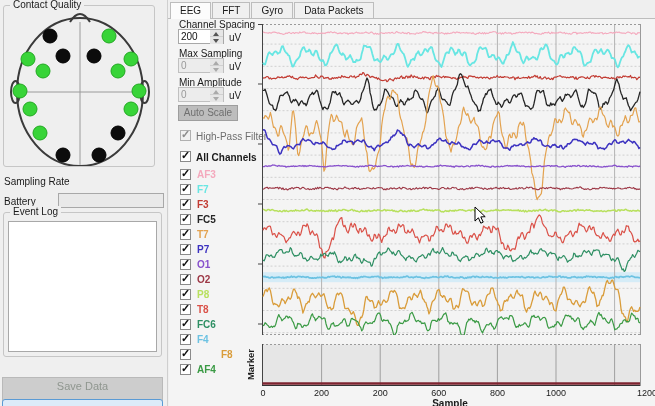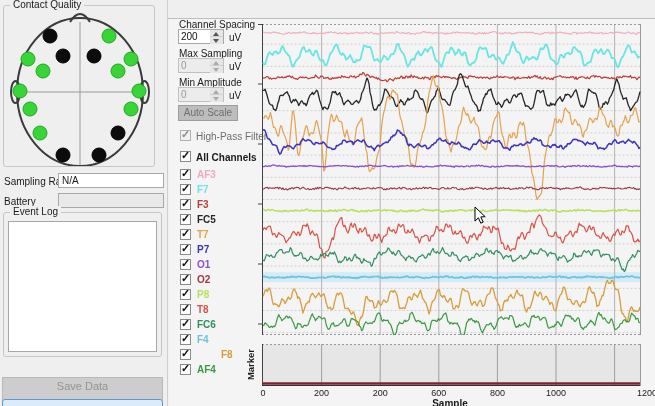--- a/index.html
+++ b/index.html
@@ -94,35 +94,40 @@
             <circle cx="127" cy="101" r="7" fill="#38d438" stroke="#22a822"></circle>
             <circle cx="36" cy="125" r="7" fill="#38d438" stroke="#22a822"></circle>
             <circle cx="114" cy="125" r="7" fill="#0c0c0c" stroke="#000"></circle>
             <circle cx="59" cy="147" r="7" fill="#0c0c0c" stroke="#000"></circle>
             <circle cx="95" cy="147" r="7" fill="#0c0c0c" stroke="#000"></circle>
           </g>
       </svg>
     </div>
 
     <span class="lbl" style="left:4px; top:176px;">Sampling Rate</span>
-    <input class="txtbox" id="sampling-input" readonly="" style="left: 58px; top: 173px; width: 106px; height: 15px;" value="N/A">
 
     <span class="lbl" style="left:4px; top:196px;">Battery</span>
     <input class="txtbox dis" id="battery-input" readonly="" style="left: 58px; top: 193px; width: 106px; height: 15px;" value="">
 
     <div class="gb" id="log-box" style="left:3px; top:212px; width:159px; height:145px;">
       <span class="gb-label">Event Log</span>
       <div id="log-list" style="position:absolute; left:4px; top:8px; right:4px; bottom:4px; background:#fff; border:1px solid #a8a8a8;"></div>
     </div>
 
     <div class="btn" id="save-btn" style="left:2px; top:377px; width:161px; height:33px;">Save Data</div>
 
     <div id="bottom-strip" style="left:2px; top:399px; width:161px; height:8px;"></div>
   </div>
 
+  <div id="tabbar">
+      <div class="tab active">EEG</div>
+      <div class="tab">FFT</div>
+      <div class="tab">Gyro</div>
+      <div class="tab">Data Packets</div>
+    </div>
   <div id="tab-underline" style="left:168px; top:18px; width:487px; height:1px;"></div>
   <div id="tabpage" style="left:169px; top:19px; width:486px; height:387px;"></div>
 
   <span class="lbl" style="left:179px; top:19px;">Channel Spacing</span>
   <div class="spin" style="left:178px; top:29px;">
     <input readonly="" value="200" style="">
     <div class="arrows">
       <div class="arr up">
           <div class="tri u"></div>
         </div>

